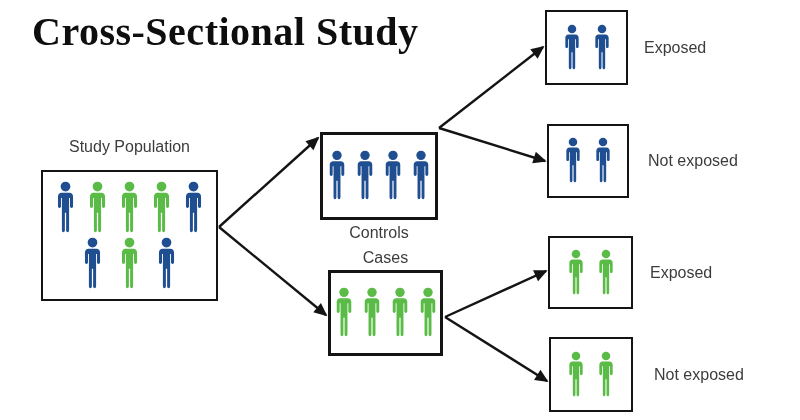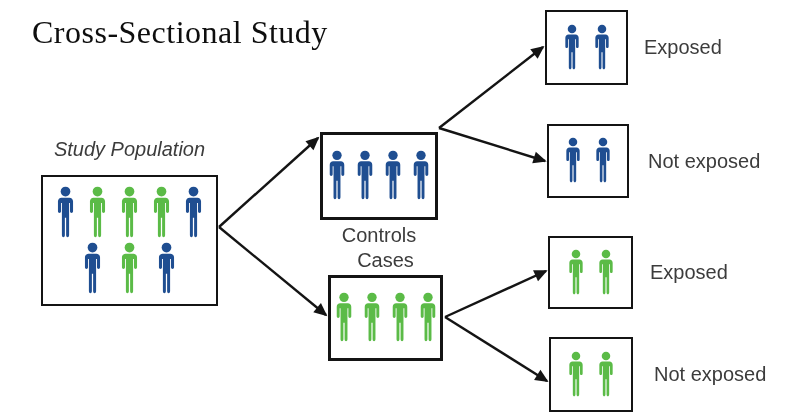--- a/index.html
+++ b/index.html
@@ -2,28 +2,28 @@
 <html style="--line: #141414; --label: #3c3c3c;"><head>
 <meta charset="utf-8">
 <style>
   * { margin:0; padding:0; box-sizing:border-box; }
   html,body { background:#ffffff; }
   .canvas {
     position:relative; width:800px; height:420px; background:#fff;
     overflow:hidden; font-family:"Liberation Sans", sans-serif;
   }
   .title {
-    position:absolute; left:32px; top:14px;
+    position:absolute; left:32px; top:8px;
     font-family:"Liberation Serif","DejaVu Serif",serif;
-    font-weight:normal; font-size:32px; color:#0e0e0e; letter-spacing:0.5px;
+    font-weight:bold; font-size:40px; color:#0e0e0e; letter-spacing:0.5px;
   }
   .arrows { position:absolute; left:0; top:0; width:800px; height:420px; pointer-events:none; }
   .node { position:absolute; }
   .node.row { display:flex; align-items:center; }
-  .node-label { color:var(--label,#3c3c3c); font-size:20px; white-space:nowrap; }
+  .node-label { color:var(--label,#3c3c3c); font-size:16px; white-space:nowrap; }
   .node-label.center { text-align:center; width:100%; }
   .box {
     background:#fff; border:3px solid var(--line,#141414);
     display:flex; align-items:center; justify-content:center;
   }
   .box.col { flex-direction:column; }
   .fig-row { display:flex; justify-content:center; align-items:flex-end; gap:var(--fgap,6px); }
   .box.col .fig-row:nth-child(2) { gap:12px; margin-top:2px; }
   .person { display:block; }
 </style>
@@ -42,21 +42,21 @@
     </defs>
   <line x1="219" y1="227" x2="318" y2="138" stroke="#141414" stroke-width="2.4" marker-end="url(#ah)"></line>
       <line x1="219" y1="227" x2="326" y2="315" stroke="#141414" stroke-width="2.4" marker-end="url(#ah)"></line>
       <line x1="439" y1="128" x2="543" y2="47" stroke="#141414" stroke-width="2.4" marker-end="url(#ah)"></line>
       <line x1="439" y1="128" x2="545" y2="161" stroke="#141414" stroke-width="2.4" marker-end="url(#ah)"></line>
       <line x1="445" y1="317" x2="546" y2="271" stroke="#141414" stroke-width="2.4" marker-end="url(#ah)"></line>
       <line x1="445" y1="317" x2="547" y2="381" stroke="#141414" stroke-width="2.4" marker-end="url(#ah)"></line>
     </svg>
 
   <div class="node" style="left:41px; top:138px; width:177px;">
-    <div class="node-label center" style="margin-bottom:14px;font-style:italic;">Study Population</div>
+    <div class="node-label center" style="margin-bottom:14px;">Study Population</div>
     <div class="box col" style="width:177px; height:131px; border-width:2px; --fgap:7px;">
         <div class="fig-row">
           <svg class="person" width="25" height="54" viewBox="0 0 36 78">
             <circle cx="18" cy="8" r="7" fill="#1f4e91"></circle>
             <path d="M12.2,17 L23.8,17 C26.6,17 28.9,19.3 28.9,22.1 L28.9,36.5 C28.9,39.8 24.5,39.8 24.5,36.5 L24.5,24.5 L23.2,24.5 L23.2,71 C23.2,74.8 18.9,74.8 18.9,71 L18.9,46 L17.1,46 L17.1,71 C17.1,74.8 12.8,74.8 12.8,71 L12.8,24.5 L11.5,24.5 L11.5,36.5 C11.5,39.8 7.1,39.8 7.1,36.5 L7.1,22.1 C7.1,19.3 9.4,17 12.2,17 Z" fill="#1f4e91"></path>
           </svg>
           <svg class="person" width="25" height="54" viewBox="0 0 36 78">
             <circle cx="18" cy="8" r="7" fill="#5bbb47"></circle>
             <path d="M12.2,17 L23.8,17 C26.6,17 28.9,19.3 28.9,22.1 L28.9,36.5 C28.9,39.8 24.5,39.8 24.5,36.5 L24.5,24.5 L23.2,24.5 L23.2,71 C23.2,74.8 18.9,74.8 18.9,71 L18.9,46 L17.1,46 L17.1,71 C17.1,74.8 12.8,74.8 12.8,71 L12.8,24.5 L11.5,24.5 L11.5,36.5 C11.5,39.8 7.1,39.8 7.1,36.5 L7.1,22.1 C7.1,19.3 9.4,17 12.2,17 Z" fill="#5bbb47"></path>
           </svg>

